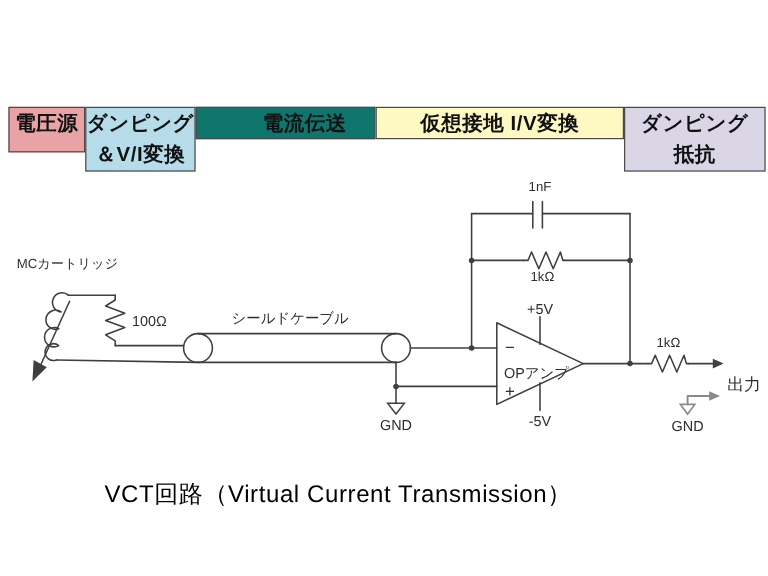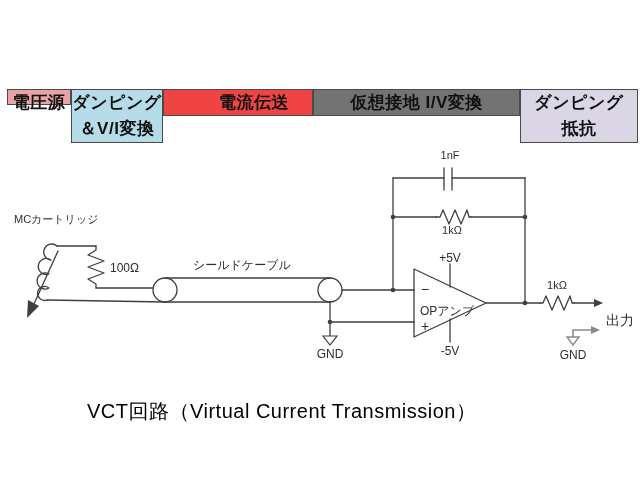--- a/index.html
+++ b/index.html
@@ -15,21 +15,21 @@
     border:1px solid #4a4a4a;
     box-sizing:border-box;
     color:#111;
     font-size:17px;
     font-weight:600;
     text-align:center;
     line-height:26px;
     white-space:pre-line;
     letter-spacing:0.5px;
   }
-  .hb1{left:7px;  top:89px; width:64px;  height:16px;}
+  .hb1{left:7px;  top:89px; width:64px;  height:38px;}
   .hb2{left:71px; top:89px; width:92px;  height:54px;}
   .hb3{left:163px;top:89px; width:150px; height:27px;}
   .hb4{left:313px;top:89px; width:207px; height:27px;}
   .hb5{left:520px;top:89px; width:118px; height:54px;}
   
   svg.circuit{position:absolute;left:0;top:0;}
   .wire{stroke:#3f3f3f;stroke-width:1.3;fill:none;stroke-linecap:round;stroke-linejoin:round;}
   .fillshape{fill:#3f3f3f;stroke:none;}
   .hollow{fill:#ffffff;stroke:#3f3f3f;stroke-width:1.2;}
   .gndarrow{stroke:#8a8a8a;stroke-width:1.6;fill:none;stroke-linejoin:round;}
@@ -47,22 +47,22 @@
   }
 </style>
 </head>
 <body>
 
 <div class="stage">
 
   <div class="hblock hb1" style="background-color: rgb(233, 163, 166);">電圧源</div>
   <div class="hblock hb2" style="background-color: rgb(181, 220, 232);">ダンピング
 ＆V/I変換</div>
-  <div class="hblock hb3" style="background-color: #ef4444; padding-left: 32px;">電流伝送</div>
-  <div class="hblock hb4" style="background-color: #737373;">仮想接地 I/V変換</div>
+  <div class="hblock hb3" style="background-color: #0f766e; padding-left: 32px;">電流伝送</div>
+  <div class="hblock hb4" style="background-color: #fef9c3;">仮想接地 I/V変換</div>
   <div class="hblock hb5" style="background-color: rgb(218, 214, 230);">ダンピング
 抵抗</div>
 
   <svg class="circuit" width="640" height="480" viewBox="0 0 640 480">
 
     <g>
       <path class="wire" d="M57,246 A8,8 0 1,0 51,260 A8,8 0 1,0 49,274 A8,8 0 1,0 49,288 A7,7 0 1,0 47,300"></path>
       <path class="wire" d="M57,246 L96,246"></path>
       <path class="wire" d="M96,246 L96,250 L88,255 L104,261 L88,267 L104,273 L88,279 L96,284 L96,288"></path>
       <path class="wire" d="M96,288 L153,288"></path>

